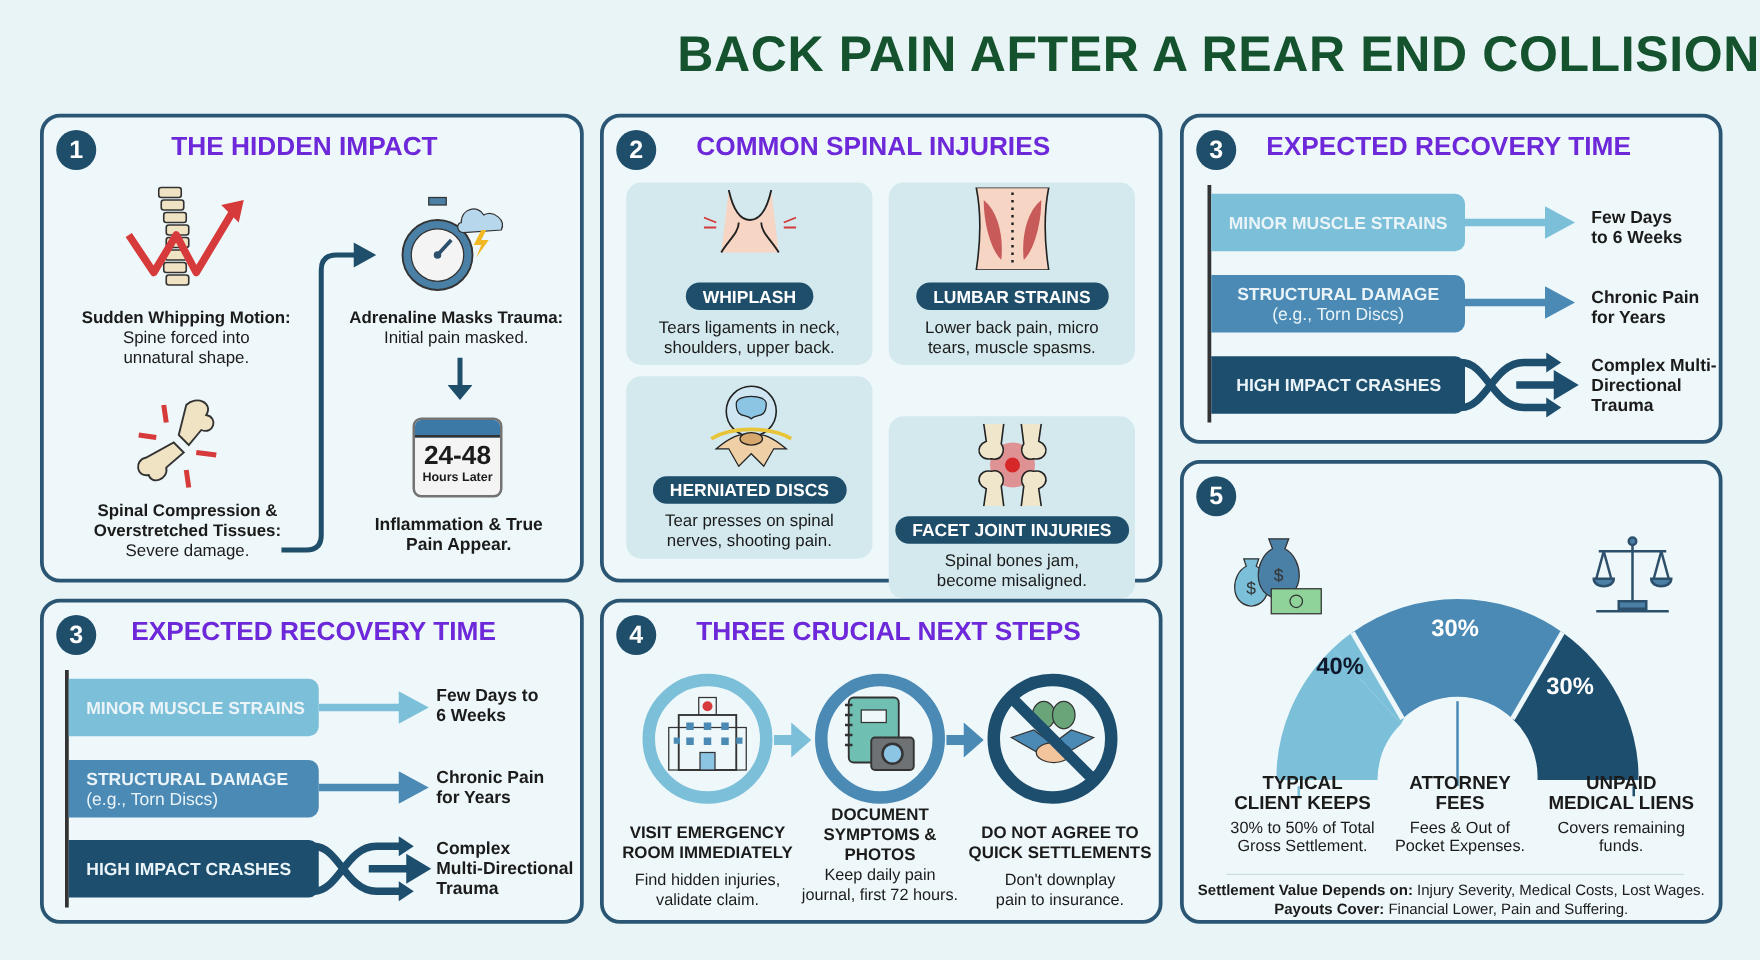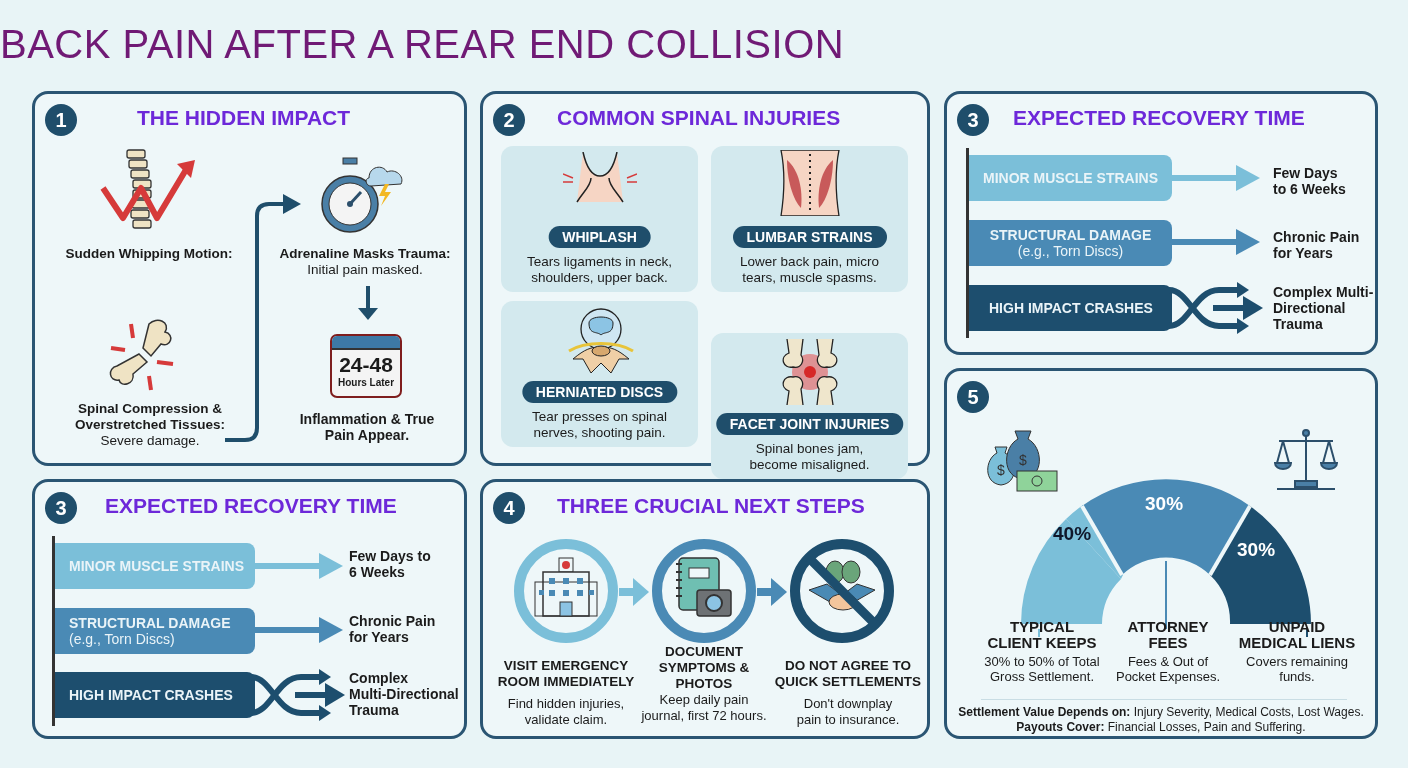--- a/index.html
+++ b/index.html
@@ -5,22 +5,22 @@
   * { box-sizing: border-box; margin: 0; padding: 0; }
   html, body { width: 1408px; height: 768px; overflow: hidden; }
   body {
     background: #e8f4f6;
     font-family: "Liberation Sans", "DejaVu Sans", sans-serif;
     color: #1b1b1b;
     position: relative;
   }
   .title {
     position: absolute; left: 0; top: 22px; width: 1408px;
-    text-align: left; font-size: 40px; font-weight: 400;
-    color: #701a75; letter-spacing: 0.5px;
+    text-align: right; font-size: 40px; font-weight: 700;
+    color: #14532d; letter-spacing: 0.5px;
   }
   .panel {
     position: absolute; background: #eef7f9;
     border: 3px solid #2a5573; border-radius: 16px;
   }
   .badge {
     position: absolute; left: 10px; top: 10px; width: 32px; height: 32px;
     border-radius: 50%; background: #1f4e6b; color: #fff;
     font-weight: 700; font-size: 20px; text-align: center; line-height: 32px;
   }
@@ -77,20 +77,21 @@
       <rect x="36" y="44" width="18" height="8" rx="2"></rect>
         <rect x="35" y="54" width="18" height="8" rx="2"></rect>
       <rect x="34" y="64" width="18" height="8" rx="2"></rect>
         <rect x="36" y="74" width="18" height="8" rx="2"></rect>
     </g>
     <path d="M6 42 L26 72 L44 42 L60 72 L90 22" fill="none" stroke="#d63a3a" stroke-width="6" stroke-linejoin="round"></path>
     <path d="M80 18 L98 14 L94 32 Z" fill="#d63a3a"></path>
   </svg>
   <div class="abs ctext" style="left:14px;top:152px;width:200px;">
     <div class="b">Sudden Whipping Motion:</div>
+    <div style="padding:0 38px;">Spine forced into unnatural shape.</div>
   </div>
 
   <svg class="abs" style="left:66px;top:222px;" width="90" height="80" viewBox="0 0 90 80">
     <g stroke="#d63a3a" stroke-width="4">
         <line x1="30" y1="8" x2="32" y2="22"></line>
         <line x1="10" y1="32" x2="24" y2="34"></line>
         <line x1="56" y1="46" x2="72" y2="48"></line>
         <line x1="48" y1="60" x2="50" y2="74"></line>
       </g>
     <path d="M48 8 C56 0 70 6 64 16 C74 18 70 32 60 28 L50 40 L42 32 Z" fill="#efe3c4" stroke="#333" stroke-width="1.5"></path>
@@ -118,21 +119,21 @@
   <div class="abs ctext" style="left:232px;top:152px;width:196px;">
     <div class="b">Adrenaline Masks Trauma:</div>
     <div>Initial pain masked.</div>
   </div>
 
   <svg class="abs" style="left:323px;top:192px;" width="20" height="36" viewBox="0 0 20 36">
     <line x1="10" y1="0" x2="10" y2="24" stroke="#1f4e6b" stroke-width="4"></line>
       <path d="M0 22 L20 22 L10 34 Z" fill="#1f4e6b"></path>
   </svg>
 
-  <div class="abs" style="left:295px;top:240px;width:72px;height:64px;border:2px solid #7f1d1d;border-radius:7px;background:#f4f4f4;overflow:hidden;">
+  <div class="abs" style="left:295px;top:240px;width:72px;height:64px;border:2px solid #737373;border-radius:7px;background:#f4f4f4;overflow:hidden;">
     <div style="height:14px;background:#3d79a6;border-bottom:2px solid #333;"></div>
     <div style="text-align:center;font-weight:700;font-size:21px;line-height:24px;margin-top:3px;">24-48</div>
     <div style="text-align:center;font-weight:700;font-size:10px;">Hours Later</div>
   </div>
   <div class="abs ctext b" style="left:262px;top:317px;width:140px;font-size:14px;">Inflammation &amp; True Pain Appear.</div>
 </div>
 
 <div class="panel" style="left:480px;top:91px;width:450px;height:375px;">
   <div class="badge">2</div>
   <div class="ptitle" style="left:74px;">COMMON SPINAL INJURIES</div>
@@ -432,15 +433,15 @@
       <div>MEDICAL LIENS</div>
     <div class="cdesc">
         <div>Covers remaining</div>
         <div>funds.</div>
       </div>
   </div>
 
   <div class="abs" style="left:34px;top:328px;width:366px;height:1px;background:#c9dde4;"></div>
   <div class="abs" style="left:0;top:334px;width:428px;text-align:center;font-size:12px;line-height:15px;">
     <div><span class="b">Settlement Value Depends on:</span><span> Injury Severity, Medical Costs, Lost Wages.</span></div>
-    <div><span class="b">Payouts Cover:</span><span> Financial Losses, Pain and Suffering.</span></div>
+    <div><span class="b">Payouts Cover:</span><span> Financial Lower, Pain and Suffering.</span></div>
   </div>
 </div>
 
 </body></html>

